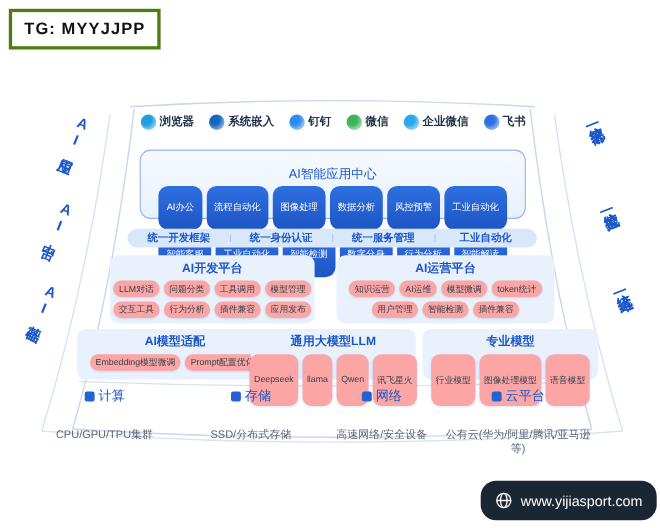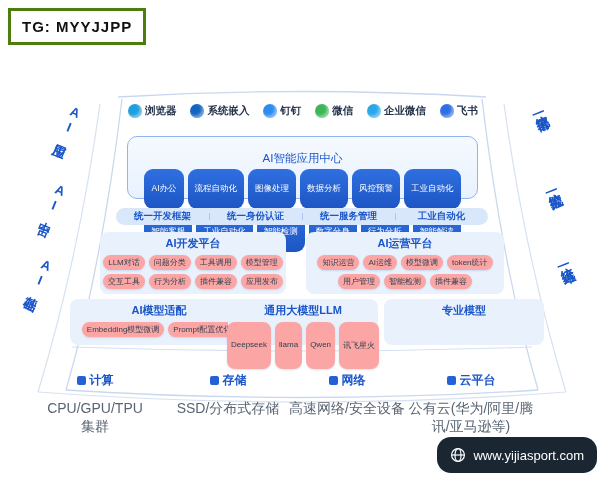--- a/index.html
+++ b/index.html
@@ -56,23 +56,23 @@
   .llm-panel { left: 228px; top: 299px; width: 150px; height: 46px; }
   .pro-panel { left: 384px; top: 299px; width: 160px; height: 46px; }
   .llm-panel .pill, .pro-panel .pill { padding: 18px 4px; }
 
   
   .infra-item { position: absolute; text-align: center; z-index: 2; }
   .infra-1 { left: 45px;  top: 352px; width: 100px; }
   .infra-2 { left: 173px; top: 352px; width: 110px; }
   .infra-3 { left: 288px; top: 352px; width: 118px; }
   .infra-4 { left: 405px; top: 352px; width: 132px; }
-  .infra-label { font-size: 12px; font-weight: bold; color: #1a56c8; display: flex; align-items: center; justify-content: center; gap: 4px; margin-top: 20px; }
+  .infra-label { font-size: 12px; font-weight: normal; color: #1a56c8; display: flex; align-items: center; justify-content: center; gap: 4px; }
   .infra-bullet { width: 9px; height: 9px; background: #2362d4; border-radius: 2px; display: inline-block; }
-  .infra-desc { font-size: 14px; color: #5a6573; margin-top: 10px; line-height: 1.3; }
+  .infra-desc { font-size: 10px; color: #5a6573; margin-top: 20px; line-height: 1.3; }
 
   
   .side-label {
     position: absolute; z-index: 2; font-weight: bold; color: #1a56c8; font-size: 13px;
     writing-mode: vertical-lr; text-orientation: upright; letter-spacing: 1px; white-space: nowrap;
   }
   .sl-left  { transform: rotate(22deg); }
   .sl-right { transform: rotate(-22deg); }
   .sl-1 { left: 62px; top: 104px; }
   .sl-2 { left: 47px; top: 182px; }
@@ -212,20 +212,25 @@
     <div class="pill-row">
       <span class="pill">Deepseek</span>
       <span class="pill">llama</span>
       <span class="pill">Qwen</span>
       <span class="pill">讯飞星火</span>
     </div>
   </div>
 
   <div class="panel pro-panel">
     <div class="panel-title">专业模型</div>
+    <div class="pill-row">
+      <span class="pill">行业模型</span>
+      <span class="pill">图像处理模型</span>
+      <span class="pill">语音模型</span>
+    </div>
   </div>
 
   <div class="infra-item infra-1">
     <div class="infra-label">
       <span class="infra-bullet"></span>
       <span>计算</span>
     </div>
     <div class="infra-desc">CPU/GPU/TPU集群</div>
   </div>
   <div class="infra-item infra-2">

